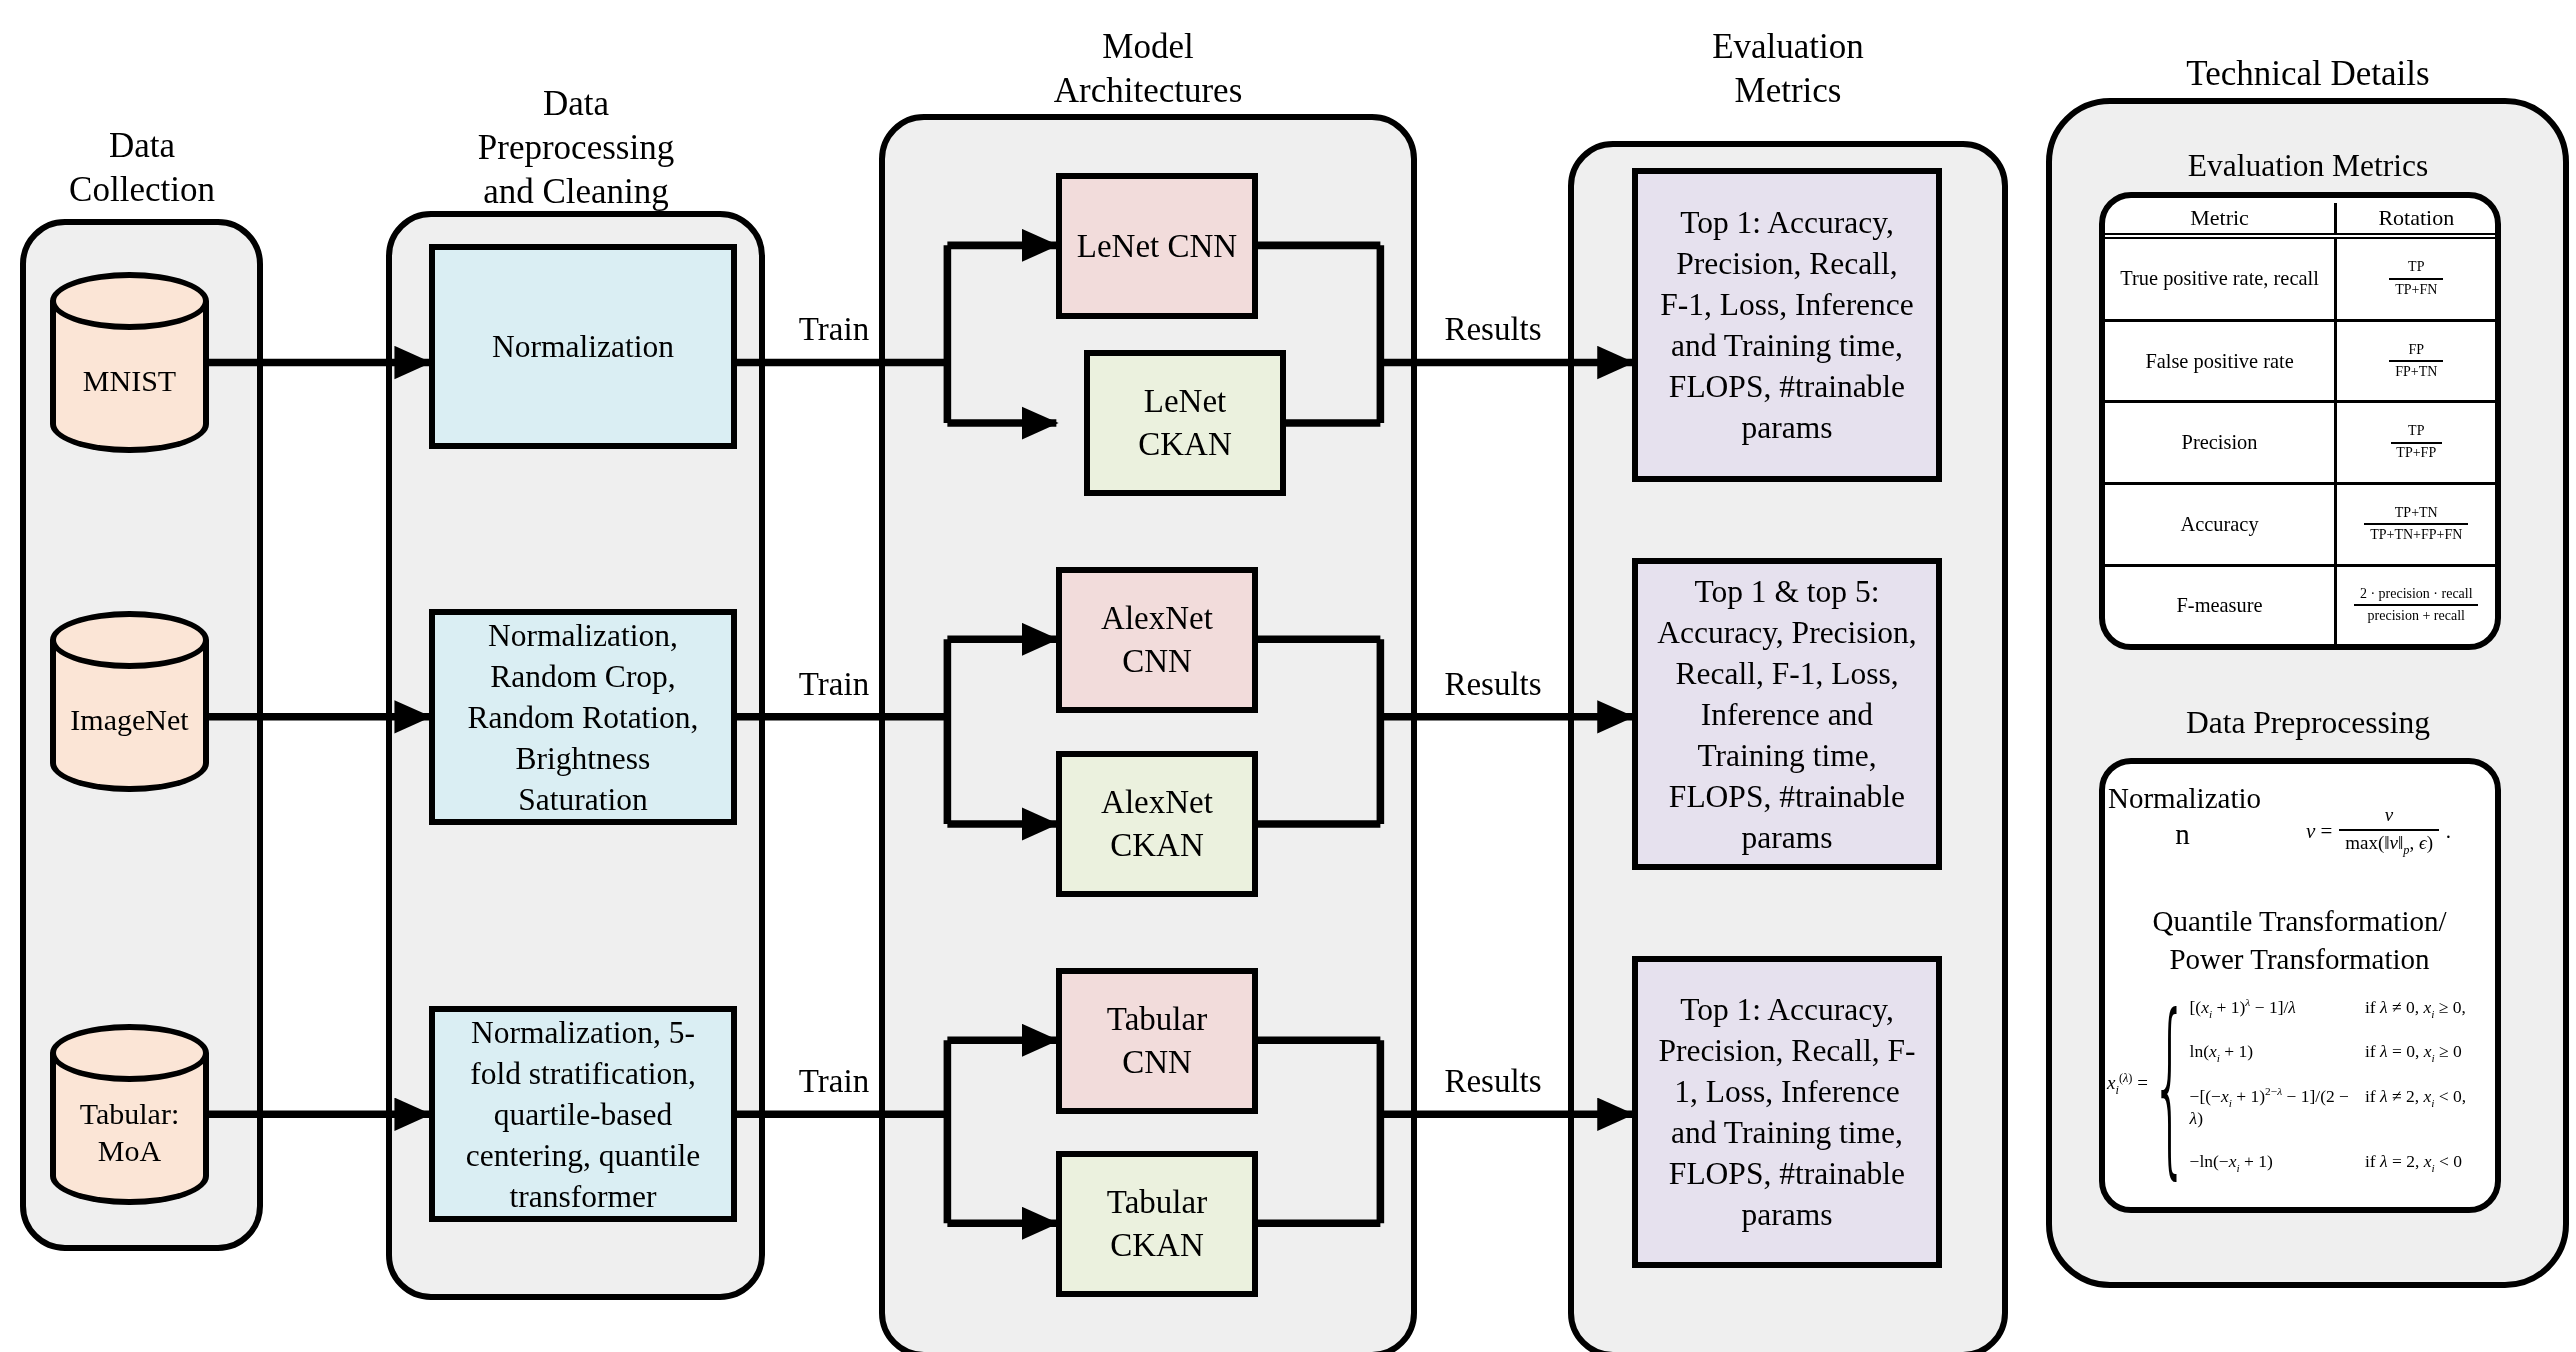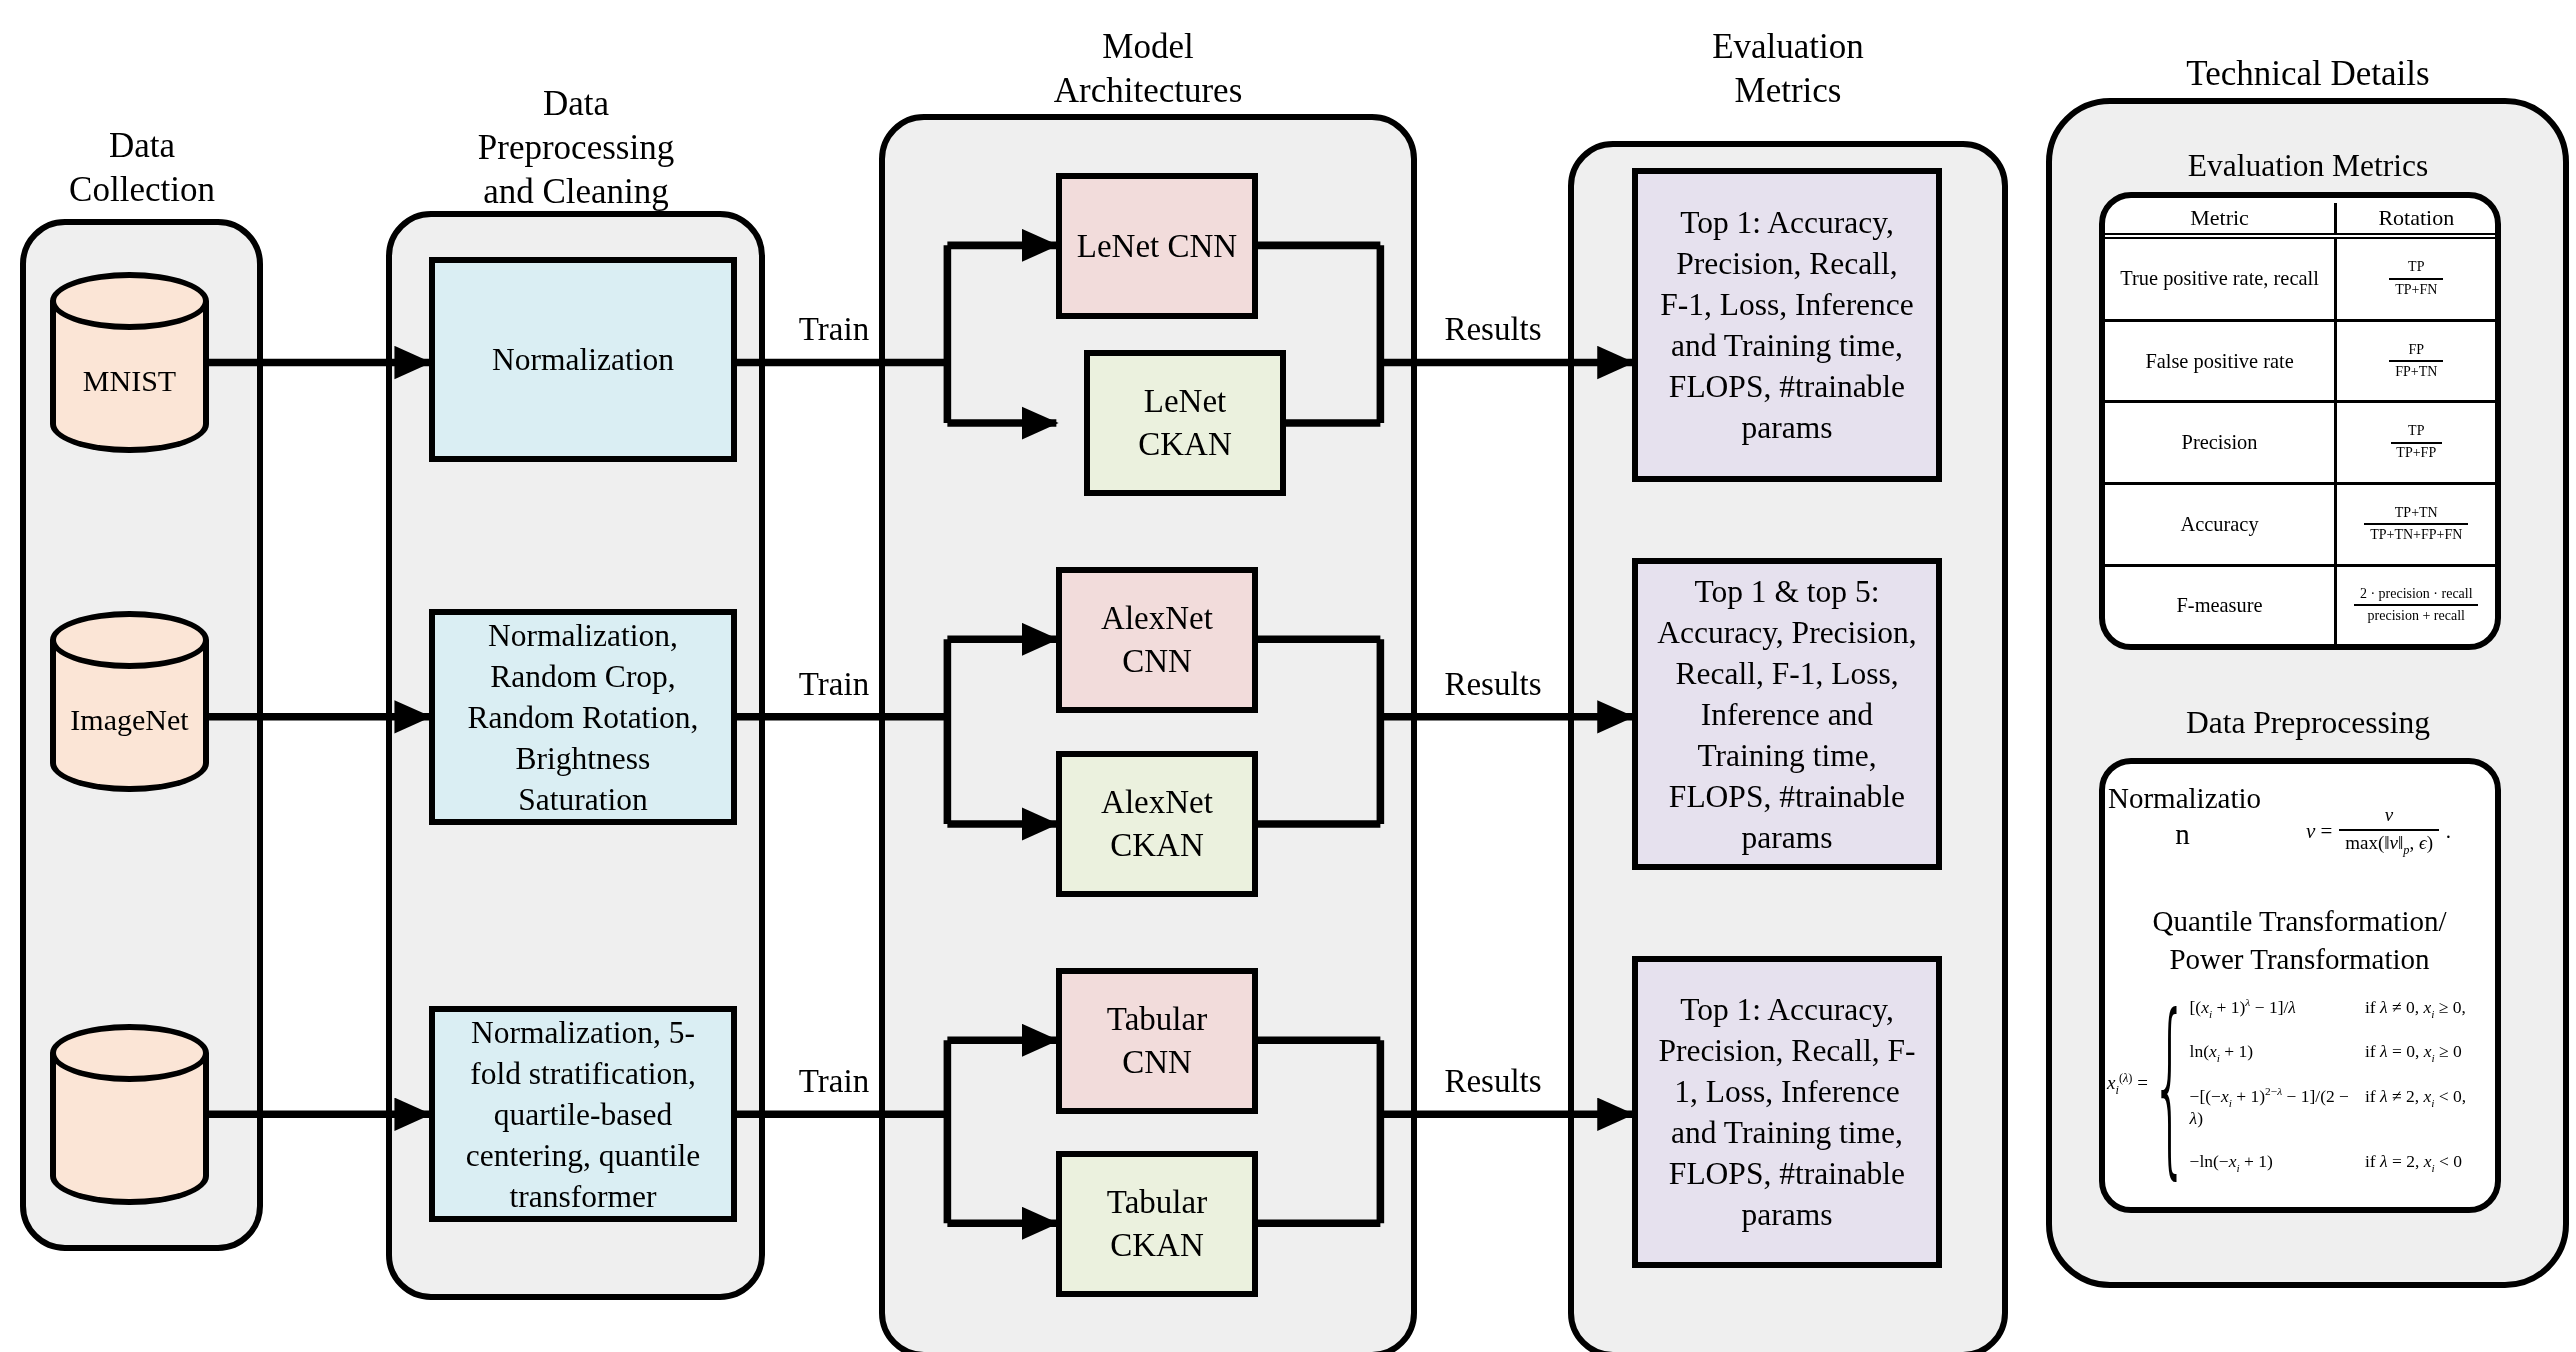--- a/index.html
+++ b/index.html
@@ -202,23 +202,25 @@
     <div class="cyl-label">MNIST</div>
   </div>
   <div class="cyl" style="left:50px;top:611px;">
     <div class="cyl-body"></div>
     <div class="cyl-top"></div>
     <div class="cyl-label">ImageNet</div>
   </div>
   <div class="cyl" style="left:50px;top:1024px;">
     <div class="cyl-body"></div>
     <div class="cyl-top"></div>
-  </div>
-
-  <div class="node" style="left:429px;top:257px;width:308px;height:205px;background:#daeef3;">Normalization</div>
+    <div class="cyl-label">Tabular:
+MoA</div>
+  </div>
+
+  <div class="node" style="left:429px;top:244px;width:308px;height:205px;background:#daeef3;">Normalization</div>
   <div class="node" style="left:429px;top:609px;width:308px;height:216px;background:#daeef3;">Normalization,
 Random Crop,
 Random Rotation,
 Brightness
 Saturation</div>
   <div class="node" style="left:429px;top:1006px;width:308px;height:216px;background:#daeef3;">Normalization, 5-
 fold stratification,
 quartile-based
 centering, quantile
 transformer</div>

